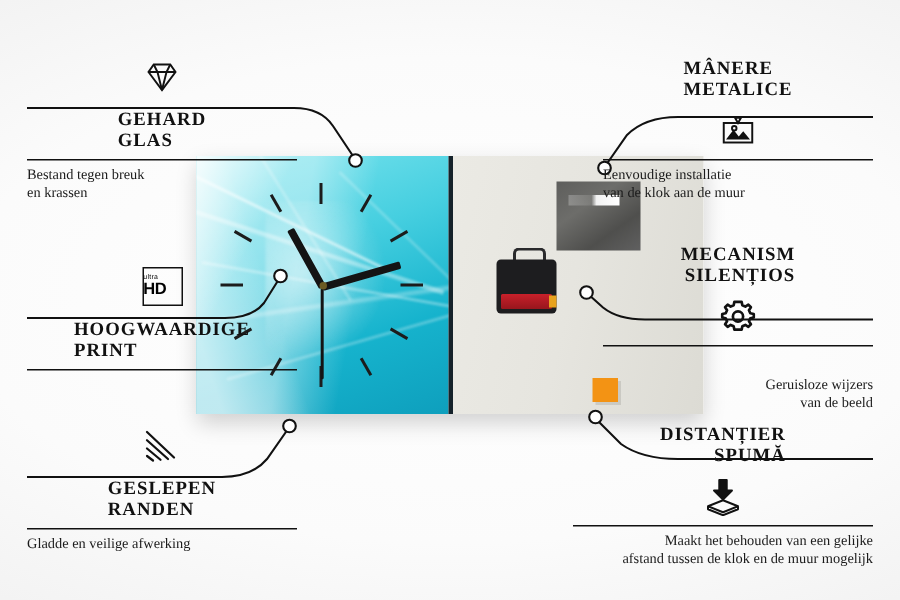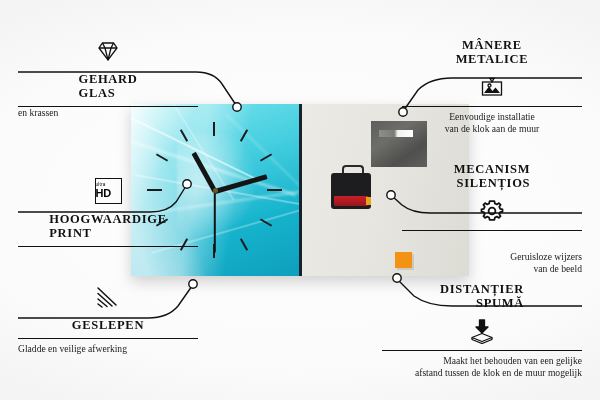--- a/index.html
+++ b/index.html
@@ -165,20 +165,21 @@
           <path d="M4,10 L13,22 L22,10 L18.5,5 L7.5,5 Z"></path>
           <path d="M4,10 L22,10 M7.5,5 L10,10 L13,22 M18.5,5 L16,10 L13,22"></path>
         </g>
       </svg>
       <div>
         <div class="ctitle">GEHARD</div>
         <div class="ctitle">GLAS</div>
       </div>
     </div>
     <div class="rule" style="margin-top:6px;width:180px;"></div>
+    <div class="csub" style="margin-top:4px;">Bestand tegen breuk</div>
     <div class="csub">en krassen</div>
   </div>
 
   <div class="callout" style="left:18px;top:178px;width:180px;">
     <div class="row">
       <div class="hd">
         <i>ultra</i>
           <b>HD</b>
       </div>
       <div>
@@ -194,27 +195,28 @@
       <svg class="ico" viewBox="0 0 26 26">
         <g stroke="#111" stroke-width="1.5" stroke-linecap="round">
           <path d="M3,4 L21,21"></path>
             <path d="M3,9.5 L17,22"></path>
           <path d="M3,15 L12,22.5"></path>
             <path d="M3,20 L7,23"></path>
         </g>
       </svg>
       <div>
         <div class="ctitle">GESLEPEN</div>
+        <div class="ctitle">RANDEN</div>
       </div>
     </div>
     <div class="rule" style="margin-top:6px;width:180px;"></div>
     <div class="csub" style="margin-top:4px;">Gladde en veilige afwerking</div>
   </div>
 
-  <div class="callout" style="left:402px;top:38px;width:180px;text-align:center;">
+  <div class="callout" style="left:402px;top:38px;width:180px;text-align:left;">
     <div class="row r">
       <div>
         <div class="ctitle">MÂNERE</div>
         <div class="ctitle">METALICE</div>
       </div>
       <svg class="ico" viewBox="0 0 26 26">
         <g fill="none" stroke="#111" stroke-width="1.3">
           <rect x="3.5" y="8" width="19" height="13"></rect>
           <path d="M5,19 L10,12.5 L13.5,17 L16.5,13.5 L21,19 Z" fill="#111" stroke="none"></path>
           <circle cx="10.5" cy="11.5" r="1.5"></circle>

